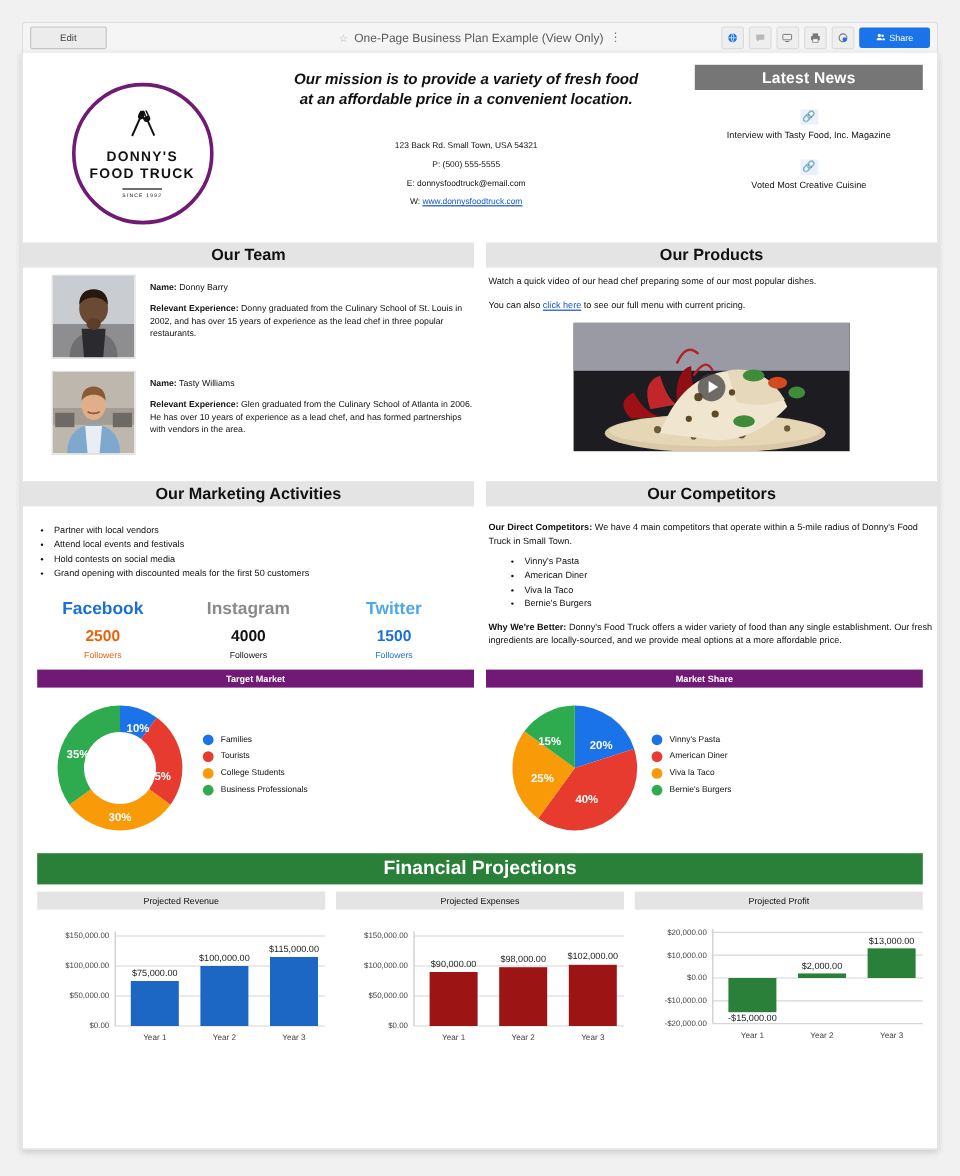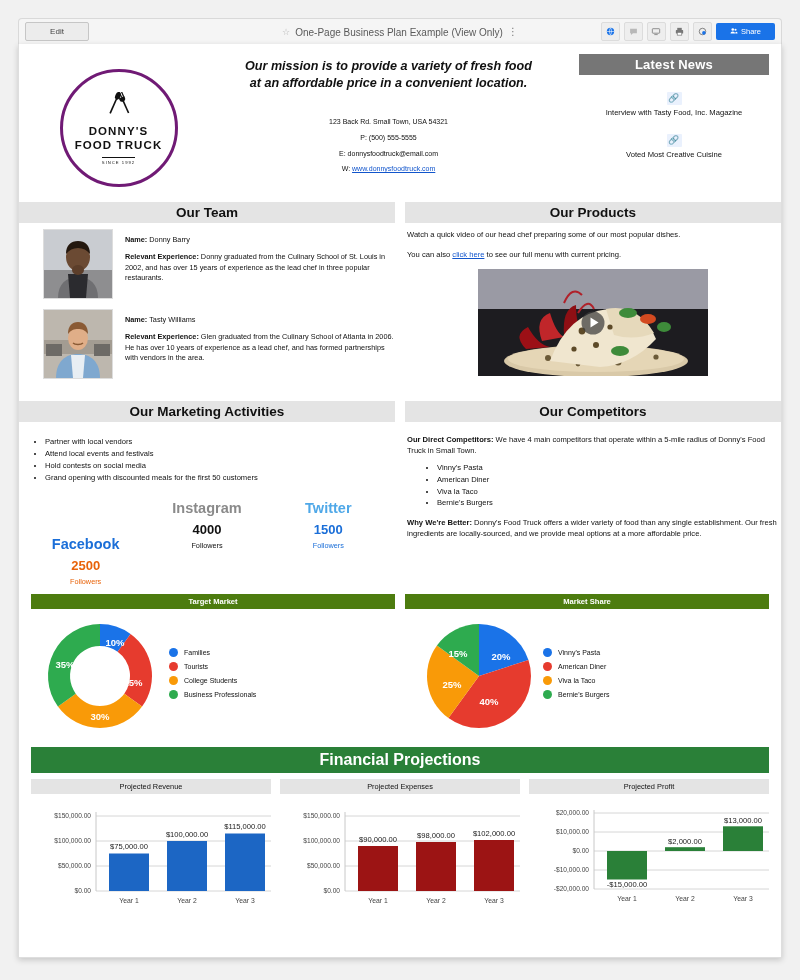--- a/index.html
+++ b/index.html
@@ -126,21 +126,21 @@
 
   
   .comp-txt{font-size:7.6px;color:#111;line-height:1.45;padding:0 2px;}
   .comp-txt p{margin:0 0 6px 0;}
   .comp-list{margin:0 0 8px 0;padding:0 0 0 30px;font-size:7.6px;line-height:1.55;}
 
   
   .chart-row{display:flex;padding:0 12px;gap:10px;margin-top:8px;}
   .chart-card{flex:1;min-width:0;}
   .chart-hdr{
-    background:#4d7c0f;color:#fff;font-weight:bold;font-size:7.6px;text-align:center;padding:3px 0;
+    background:#701a75;color:#fff;font-weight:bold;font-size:7.6px;text-align:center;padding:3px 0;
   }
   .chart-body{display:flex;align-items:center;padding:6px 4px 4px 4px;height:132px;box-sizing:border-box;}
   .chart-svg{flex:none;}
   .legend{flex:1;padding-left:4px;}
   .lg-item{display:flex;align-items:center;gap:6px;margin-bottom:5px;}
   .lg-dot{width:9px;height:9px;border-radius:50%;flex:none;}
   .lg-txt{font-size:7px;color:#111;}
 
   
   .fin-hdr{
@@ -347,21 +347,21 @@
       <div class="col">
         <div class="sec-hdr">Our Marketing Activities</div>
         <ul class="bullets" style="margin-top:14px;">
           <li>Partner with local vendors</li>
           <li>Attend local events and festivals</li>
           <li>Hold contests on social media</li>
           <li>Grand opening with discounted meals for the first 50 customers</li>
         </ul>
         <div class="socials">
           <div class="social">
-            <div class="s-name" style="color:#1a6ed8;margin-top:36px;">Facebook</div>
+            <div class="s-name" style="color:#1a6ed8;">Facebook</div>
             <div class="s-num" style="color:#e8630a;">2500</div>
             <div class="s-lbl" style="color:#e8630a;">Followers</div>
           </div>
           <div class="social">
             <div class="s-name" style="color:#8a8a8a;">Instagram</div>
             <div class="s-num" style="color:#111;">4000</div>
             <div class="s-lbl" style="color:#111;">Followers</div>
           </div>
           <div class="social">
             <div class="s-name" style="color:#4fa8e8;">Twitter</div>

